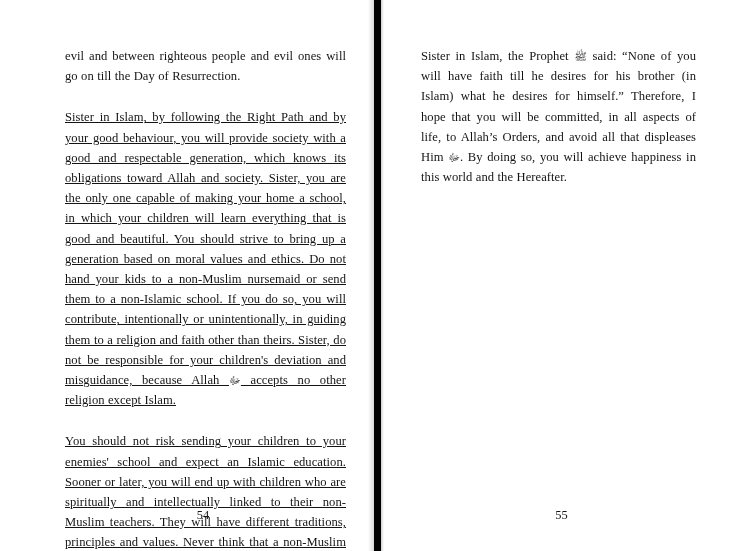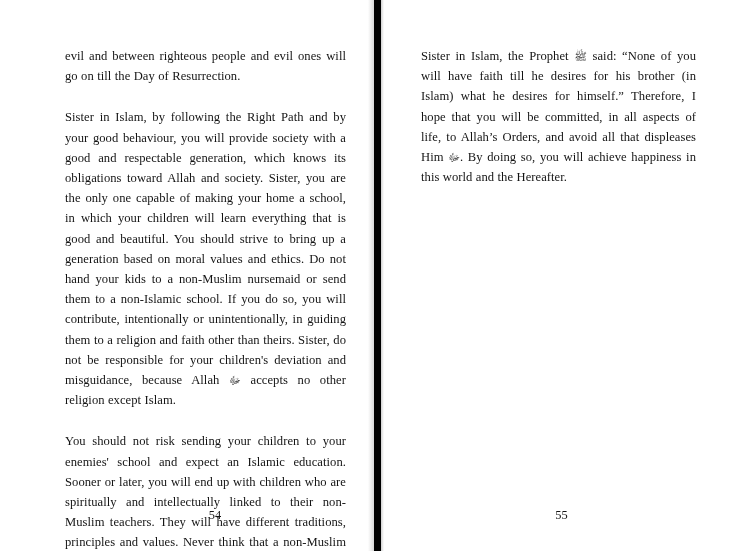--- a/index.html
+++ b/index.html
@@ -46,21 +46,21 @@
     width: 3px;
     height: 551px;
     background: linear-gradient(to right, rgba(90,90,90,0.28) 0%, rgba(255,255,255,0) 100%);
   }
 
   .page {
     position: absolute;
     top: 0;
     height: 551px;
   }
-  .page-left  { left: 0px;   width: 446px; padding-left: 24px; }
+  .page-left  { left: 0px;   width: 446px; }
   .page-right { left: 371px; width: 369px; }
 
   .textblock {
     position: absolute;
     top: 46px;
   }
   .page-left .textblock  { left: 65px;  width: 281px; }
   .page-right .textblock { left: 50px;  width: 275px; }
 
   p.para {
@@ -68,20 +68,21 @@
     text-align: justify;
     text-justify: inter-word;
     font-size: 12.6px;
     line-height: 20.2px;
     letter-spacing: 0.05px;
     word-spacing: 0.2px;
     color: #141414;
   }
   p.para + p.para {
     margin-top: 21px;
+    text-decoration: underline;
   }
 
   
   .honorific {
     font-family: "DejaVu Sans", "Liberation Sans", sans-serif;
     font-size: 10.5px;
     line-height: 1;
     display: inline-block;
     transform: translateY(-0.5px);
     color: #1a1a1a;

